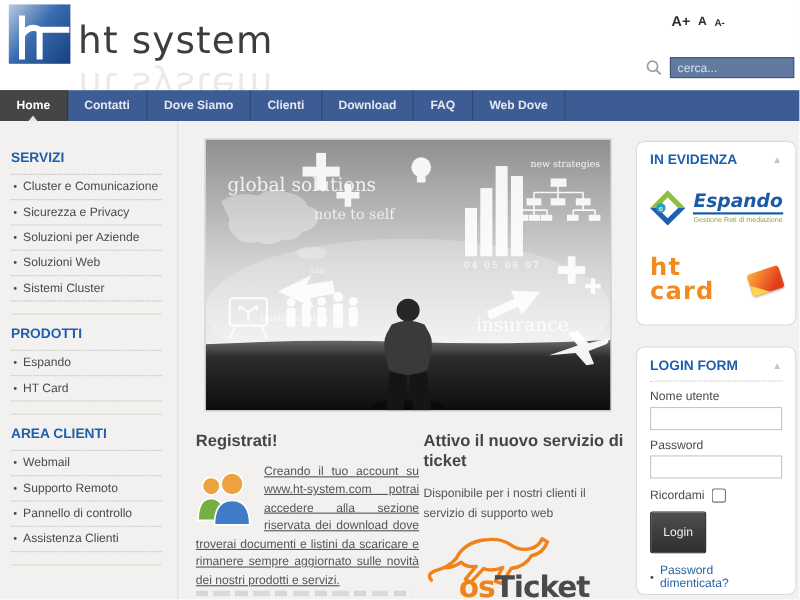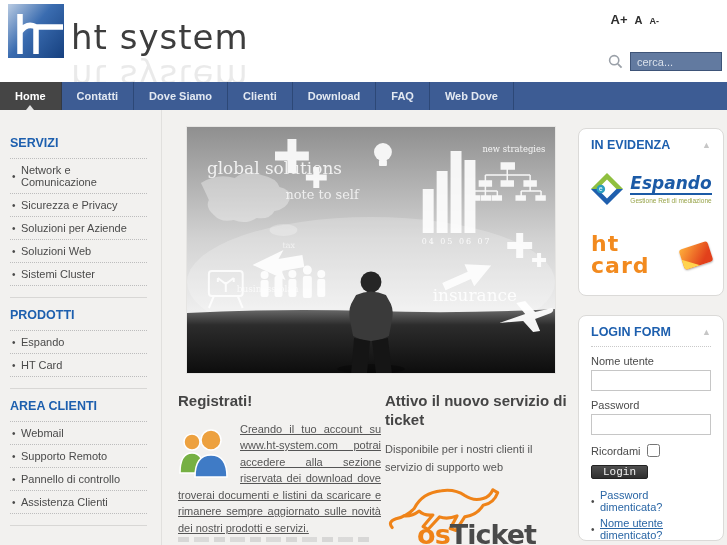--- a/index.html
+++ b/index.html
@@ -13,21 +13,21 @@
   .logo { position:absolute; left:8px; top:4px; display:flex; align-items:flex-start; cursor:pointer; }
   .logo-mark { width:56px; height:54px; background:linear-gradient(130deg,#b9cbe2 0%,#3a6cb0 45%,#16407f 100%); position:relative; flex:0 0 auto; }
   .logo-text { font-family:"DejaVu Sans", sans-serif; font-size:34px; color:#3d3d3d; letter-spacing:1px; margin-left:7px; margin-top:16px; line-height:1; }
   .logo-reflect { position:absolute; left:71px; top:60px; font-family:"DejaVu Sans", sans-serif; font-size:34px; color:#3d3d3d; letter-spacing:1px; transform:scaleY(-1); opacity:.10; line-height:1; }
   .font-controls { position:absolute; top:12px; right:68px; color:#2e2e2e; font-weight:bold; display:flex; align-items:flex-start; gap:7px; }
   .fc-inc { font-size:13px; cursor:pointer; }
   .fc-norm { font-size:11px; margin-top:2px; cursor:pointer; }
   .fc-dec { font-size:9px; margin-top:4px; cursor:pointer; }
   .search { position:absolute; top:52px; right:5px; display:flex; align-items:center; }
   .search-icon { width:15px; height:15px; margin-right:7px; cursor:pointer; }
-  .search-input { width:92px; height:19px; background:#627aa0; border:1px solid #3e5478; color:#e8edf4; font-size:11px; padding:4px 6px; font-family:"Liberation Sans", sans-serif; }
+  .search-input { width:113px; height:19px; background:#627aa0; border:1px solid #3e5478; color:#e8edf4; font-size:11px; padding:4px 6px; font-family:"Liberation Sans", sans-serif; }
   .search-input::placeholder { color:#d9e0ea; opacity:1; }
 
   
   .nav { position:absolute; top:82px; left:0; width:727px; height:28px; background:#3d5c94; display:flex; }
   .nav-item { padding:0 15px; line-height:28px; font-size:11px; font-weight:bold; color:#e3e9f2; border-right:1px solid rgba(18,33,66,.35); position:relative; cursor:pointer; white-space:nowrap; }
   .nav-item.active { background:#454545; color:#fff; }
   .nav-item.active::after { content:""; position:absolute; bottom:0; left:50%; margin-left:-4px; width:0; height:0;
      border-left:4px solid transparent; border-right:4px solid transparent; border-bottom:5px solid #e3e3e3; }
 
   
@@ -73,21 +73,21 @@
   .htcard { margin-top:27px; display:flex; align-items:center; justify-content:center; gap:10px; cursor:pointer; }
   .htcard-name { color:#f28a1e; font-size:22px; font-weight:bold; letter-spacing:1px; font-family:"DejaVu Sans", sans-serif; line-height:1; }
   .card-chip { width:30px; height:21px; border-radius:3px; transform:rotate(-18deg); background:linear-gradient(135deg,#ffb03b 0%,#e2401b 75%); position:relative; box-shadow:0 1px 2px rgba(0,0,0,.3); overflow:hidden; flex:0 0 auto; }
   .card-chip::after { content:""; position:absolute; left:0; bottom:0; width:0; height:0; border-bottom:11px solid #ffd34e; border-right:16px solid transparent; }
 
   .hr-dotted { border-top:1px dotted #c9c9c9; margin:7px 0 0; }
   .fld-label { font-size:11px; color:#4a4a4a; margin:8px 0 3px; }
   .fld { width:100%; height:21px; border:1px solid #c6c6c6; background:#fff; font-size:11px; padding:0 4px; }
   .remember { margin-top:9px; display:flex; align-items:center; gap:6px; font-size:11px; color:#4a4a4a; }
   .remember input { width:13px; height:13px; cursor:pointer; }
-  .login-btn { margin-top:8px; background:linear-gradient(#4e4e4e,#2f2f2f); color:#efefef; border:1px solid #222; font-size:11px; padding:0 11px; border-radius:2px; cursor:pointer; font-family:Liberation Mono, monospace; }
+  .login-btn { margin-top:8px; background:linear-gradient(#4e4e4e,#2f2f2f); color:#efefef; border:1px solid #222; font-size:11px; padding:12px 11px; border-radius:2px; cursor:pointer; font-family:Liberation Sans, sans-serif; }
   .login-links { margin-top:10px; list-style:none; }
   .login-links li { font-size:11px; margin:4px 0; color:#444; display:flex; align-items:center; }
   .login-links a { color:#2a66a5; text-decoration:none; cursor:pointer; }
   .login-links li.u a { text-decoration:underline; }
 </style>
 </head>
 <body>
 
 <div id="viewport">
 
@@ -129,21 +129,21 @@
     <div class="nav-item">Web Dove</div>
   </div>
 
   <div class="content">
 
     <div class="sidebar">
       <div class="side-title">SERVIZI</div>
       <ul class="side-list">
         <li class="side-item">
             <span class="blt">•</span>
-            <span>Network e Comunicazione</span>
+            <span>Cluster e Comunicazione</span>
           </li>
         <li class="side-item">
             <span class="blt">•</span>
             <span>Sicurezza e Privacy</span>
           </li>
         <li class="side-item">
             <span class="blt">•</span>
             <span>Soluzioni per Aziende</span>
           </li>
         <li class="side-item">

